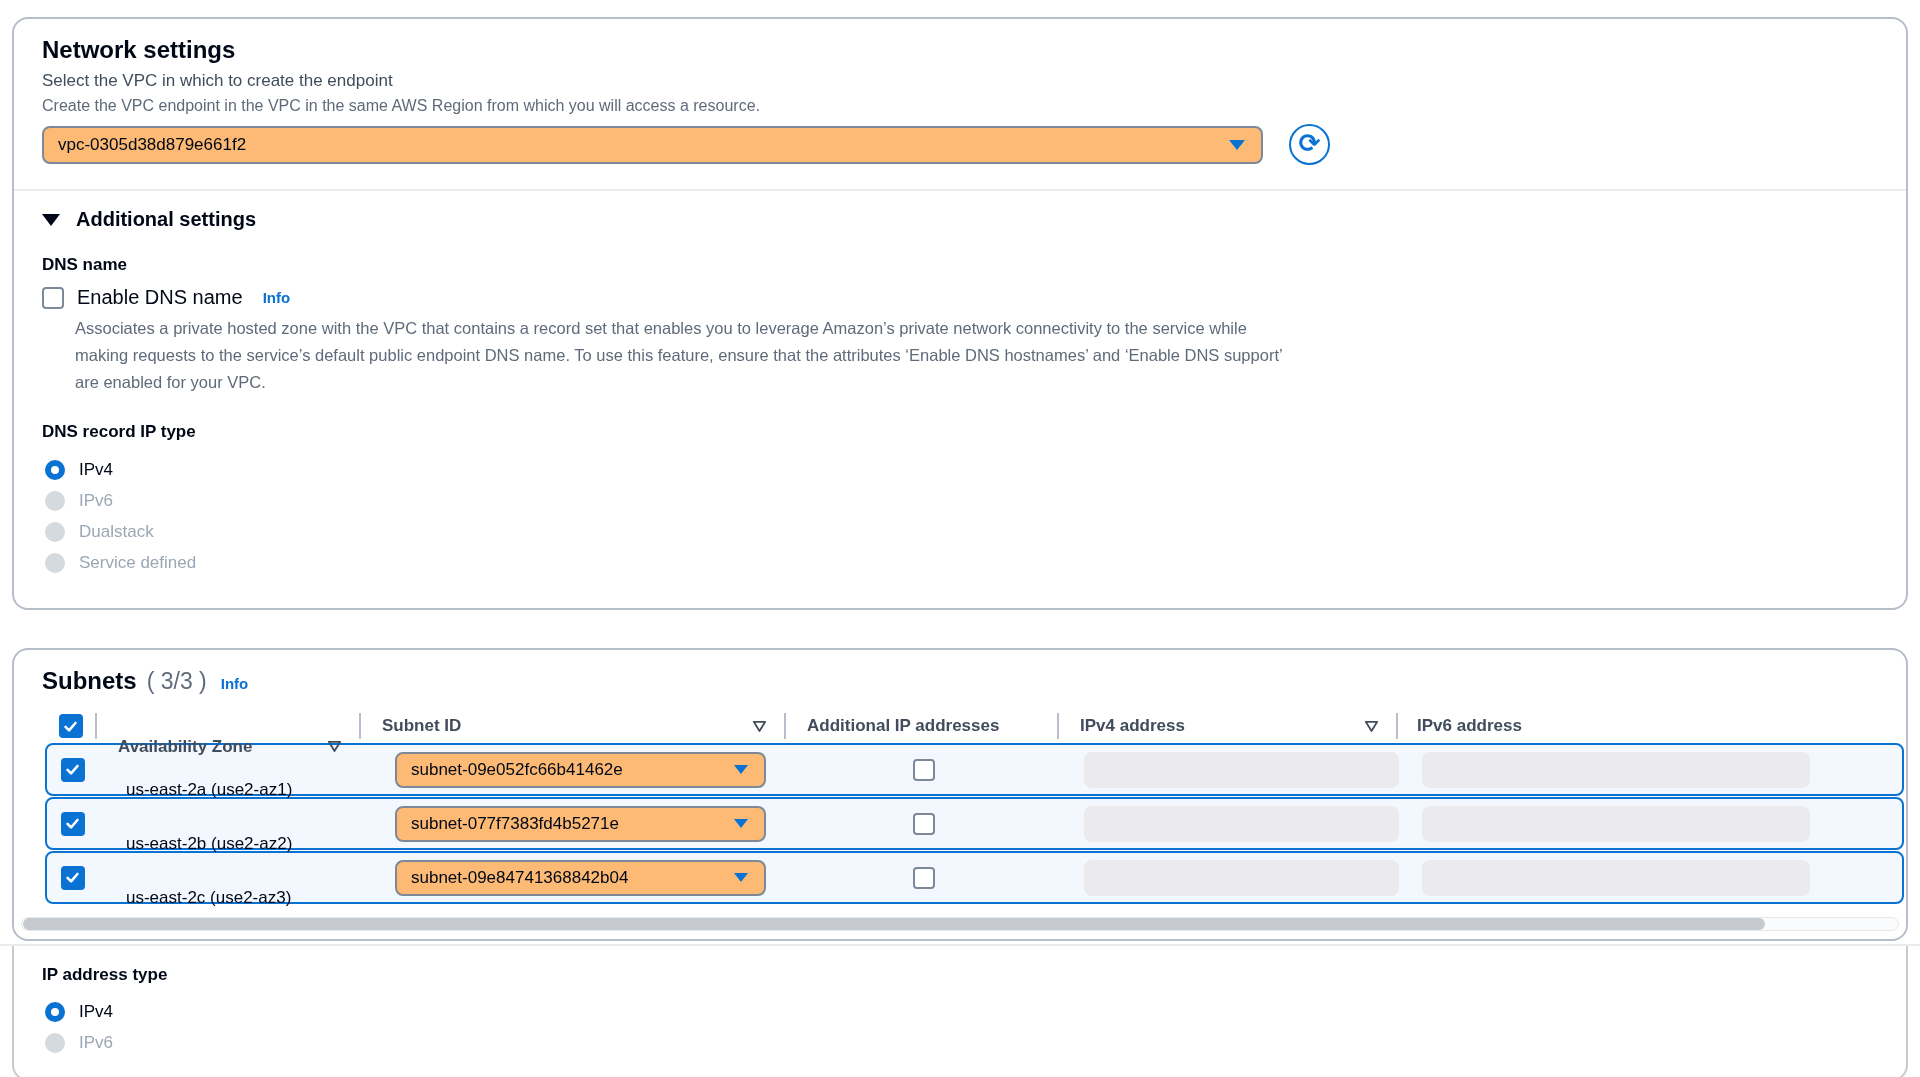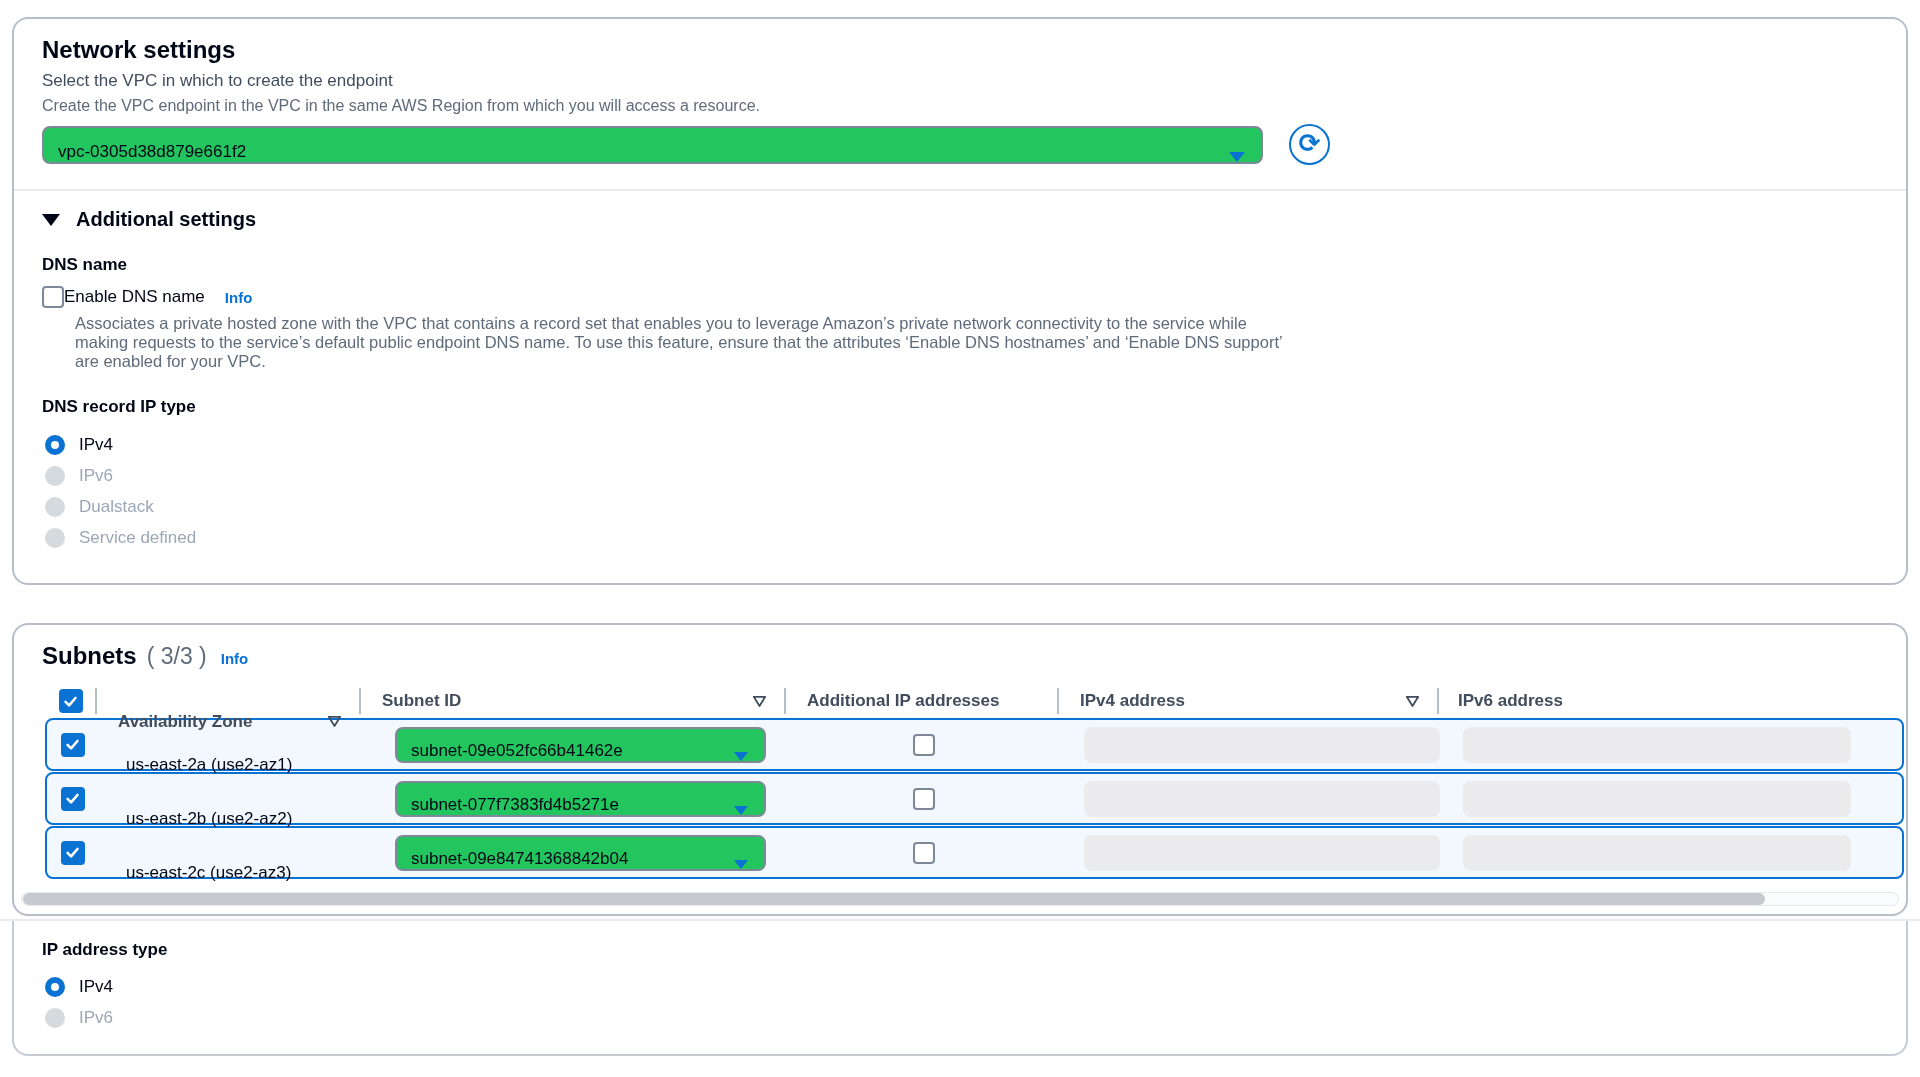--- a/index.html
+++ b/index.html
@@ -22,43 +22,43 @@
   .panel{margin:0 12px;border:2px solid var(--panel-border);border-radius:16px;background:#fff;}
   .panel1{margin-top:17px;padding:16px 0 30px 0;}
   .pad{margin-left:28px;margin-right:28px;}
 
   .h2{font-size:24px;font-weight:700;color:var(--text-dark);line-height:30px;}
   .panel-desc{font-size:17px;color:var(--text-body);margin-top:5px;line-height:22px;}
   .field-label{font-size:17px;font-weight:700;color:var(--text-dark);line-height:24px;}
   .field-desc{font-size:16px;color:var(--text-gray);line-height:21px;margin-top:3px;}
 
   .vpc-row{display:flex;align-items:center;margin-top:8px;}
-  .select{height:38px;border:2px solid var(--control-border);border-radius:8px;background:#22c55e;
-          display:flex;align-items:flex-end;justify-content:space-between;padding:0 16px 0 14px;cursor:pointer;}
+  .select{height:38px;border:2px solid var(--control-border);border-radius:8px;background:#fdba74;
+          display:flex;align-items:center;justify-content:space-between;padding:0 16px 0 14px;cursor:pointer;}
   .vpc-select{width:1221px;}
   .select-text{font-size:17px;color:var(--text-dark);}
   .caret-down{width:0;height:0;border-left:8px solid transparent;border-right:8px solid transparent;border-top:10px solid var(--accent);}
   .refresh-btn{width:41px;height:41px;margin-left:26px;border:2.5px solid var(--accent);border-radius:50%;
                display:flex;align-items:center;justify-content:center;color:var(--accent);cursor:pointer;background:#fff;}
   .refresh-glyph{font-family:"DejaVu Sans",sans-serif;font-size:26px;font-weight:700;line-height:1;margin-top:-3px;}
 
   .hdivider{height:2px;background:var(--divider);margin-top:24px;}
 
   .expand-row{display:flex;align-items:center;margin-top:17px;cursor:pointer;}
   .tri-solid{width:0;height:0;border-left:9px solid transparent;border-right:9px solid transparent;border-top:12px solid var(--text-dark);}
   .expand-title{font-size:20px;font-weight:700;margin-left:16px;}
 
   .sub-label{margin-top:22px;}
   .cb-row{display:flex;align-items:center;margin-top:9px;}
   .checkbox{width:22px;height:22px;border:2px solid var(--control-border);border-radius:4px;background:#fff;flex:none;cursor:pointer;}
   .checkbox.checked{width:24px;height:24px;border:none;background:var(--accent);display:flex;align-items:center;justify-content:center;}
-  .cb-label{font-size:17px;}
+  .cb-label{font-size:20px;margin-left:13px;}
   .info-link{font-size:15px;font-weight:700;color:var(--accent);cursor:pointer;}
   .cb-row .info-link{margin-left:20px;}
-  .long-desc{margin-left:61px;margin-top:6px;width:1210px;font-size:16.5px;line-height:19px;color:var(--text-gray);}
+  .long-desc{margin-left:61px;margin-top:6px;width:1210px;font-size:16.5px;line-height:27px;color:var(--text-gray);}
 
   .radio-group{margin-top:10px;}
   .radio-item{display:flex;align-items:center;height:31px;margin-left:3px;}
   .radio{width:20px;height:20px;border-radius:50%;flex:none;}
   .radio.selected{border:6px solid var(--accent);background:#fff;cursor:pointer;}
   .radio.disabled{background:#d5dade;}
   .radio-label{font-size:17px;margin-left:14px;color:var(--text-dark);}
   .radio-item.off .radio-label{color:var(--text-disabled);}
 
   
@@ -70,21 +70,21 @@
   .table{margin-left:31px;margin-top:13px;}
   .thead{display:flex;align-items:center;height:34px;width:1859px;}
   .th{display:flex;align-items:center;height:100%;}
   .th-label{font-size:17px;font-weight:700;color:var(--text-body);padding-left:22px;}
   .vdiv{width:0;height:26px;border-left:2px solid var(--panel-border);margin-left:-1px;margin-right:-1px;flex:none;}
   .sort{margin-left:auto;margin-right:18px;display:flex;cursor:pointer;}
   .c-cb{width:51px;justify-content:center;}
   .c-az{width:264px;margin-top:41px;}
   .c-sub{width:425px;}
   .c-des{width:273px;}
-  .c-ip4{width:380px;}
+  .c-ip4{width:339px;}
   .c-ip6{width:433px;}
 
   .trow{display:flex;align-items:center;width:1859px;height:53px;margin-bottom:1px;
         background:var(--row-bg);border:2px solid var(--accent);border-radius:8px;}
   .td{display:flex;align-items:center;height:100%;}
   .td-az{font-size:17px;color:var(--text-dark);padding-left:28px;}
   .subnet-select{width:371px;height:36px;margin-left:33px;}
   .dis-input{height:36px;border-radius:8px;background:var(--disabled-input);}
   .ip4-input{width:368px;margin-left:24px;}
   .ip6-input{width:388px;margin-left:23px;}

